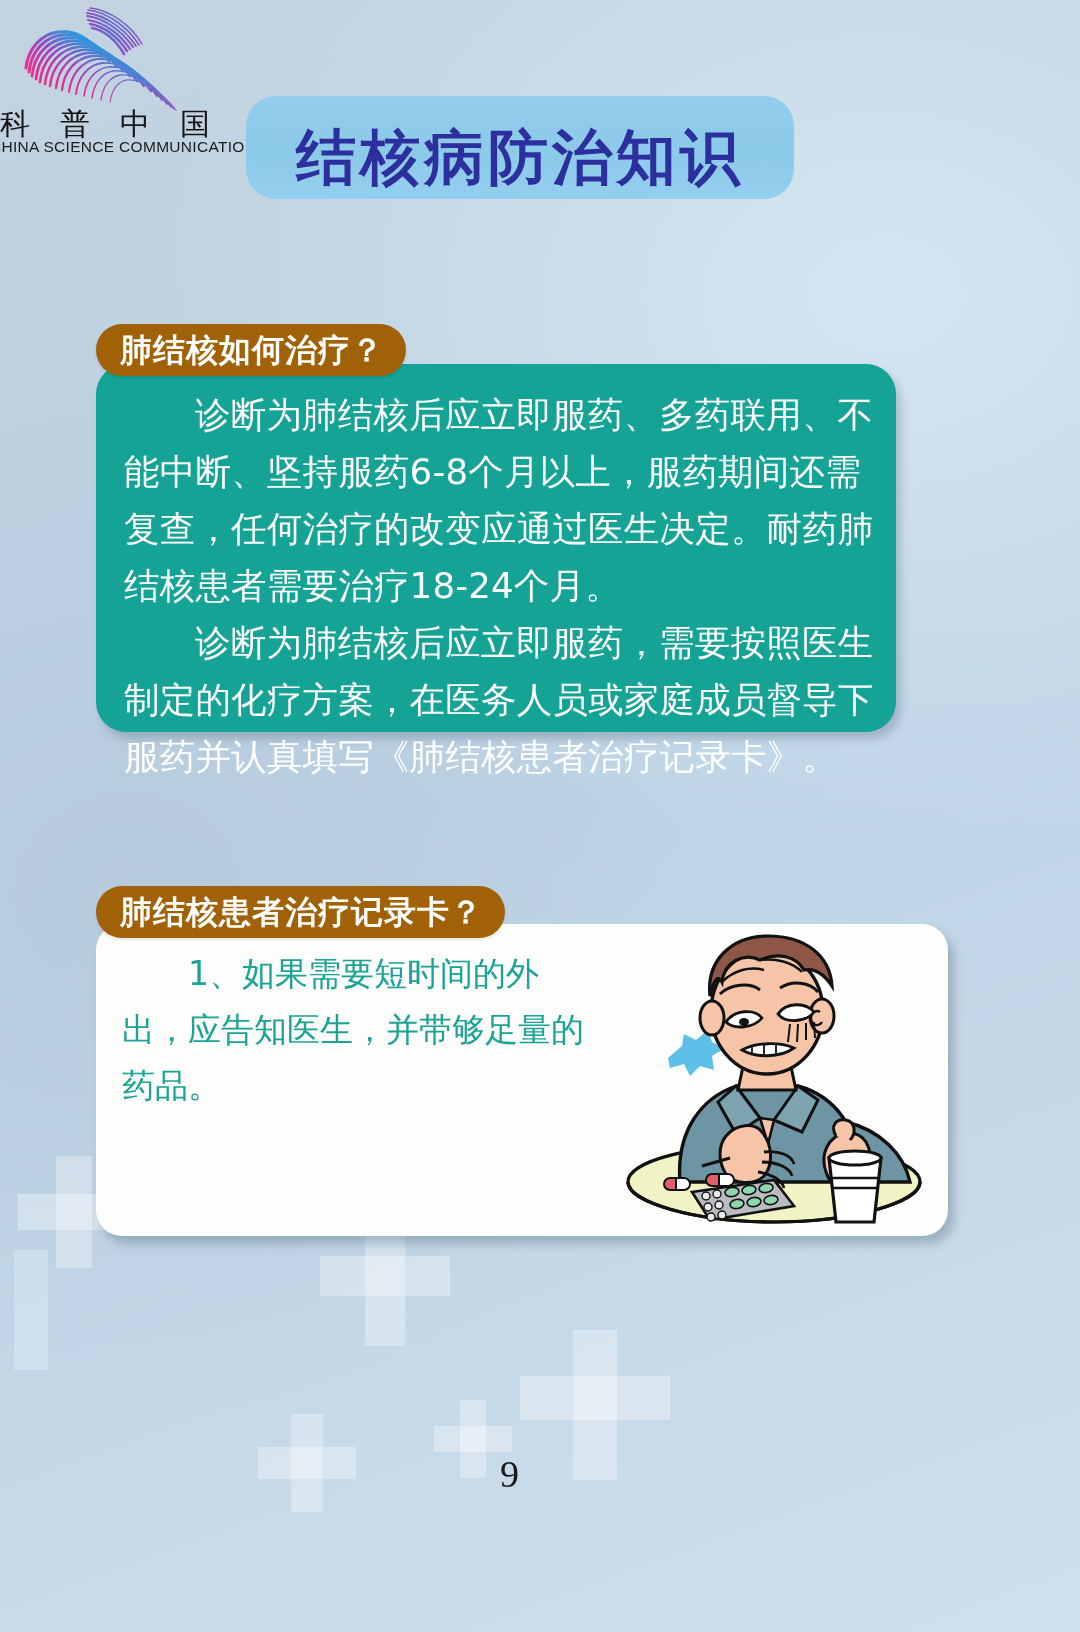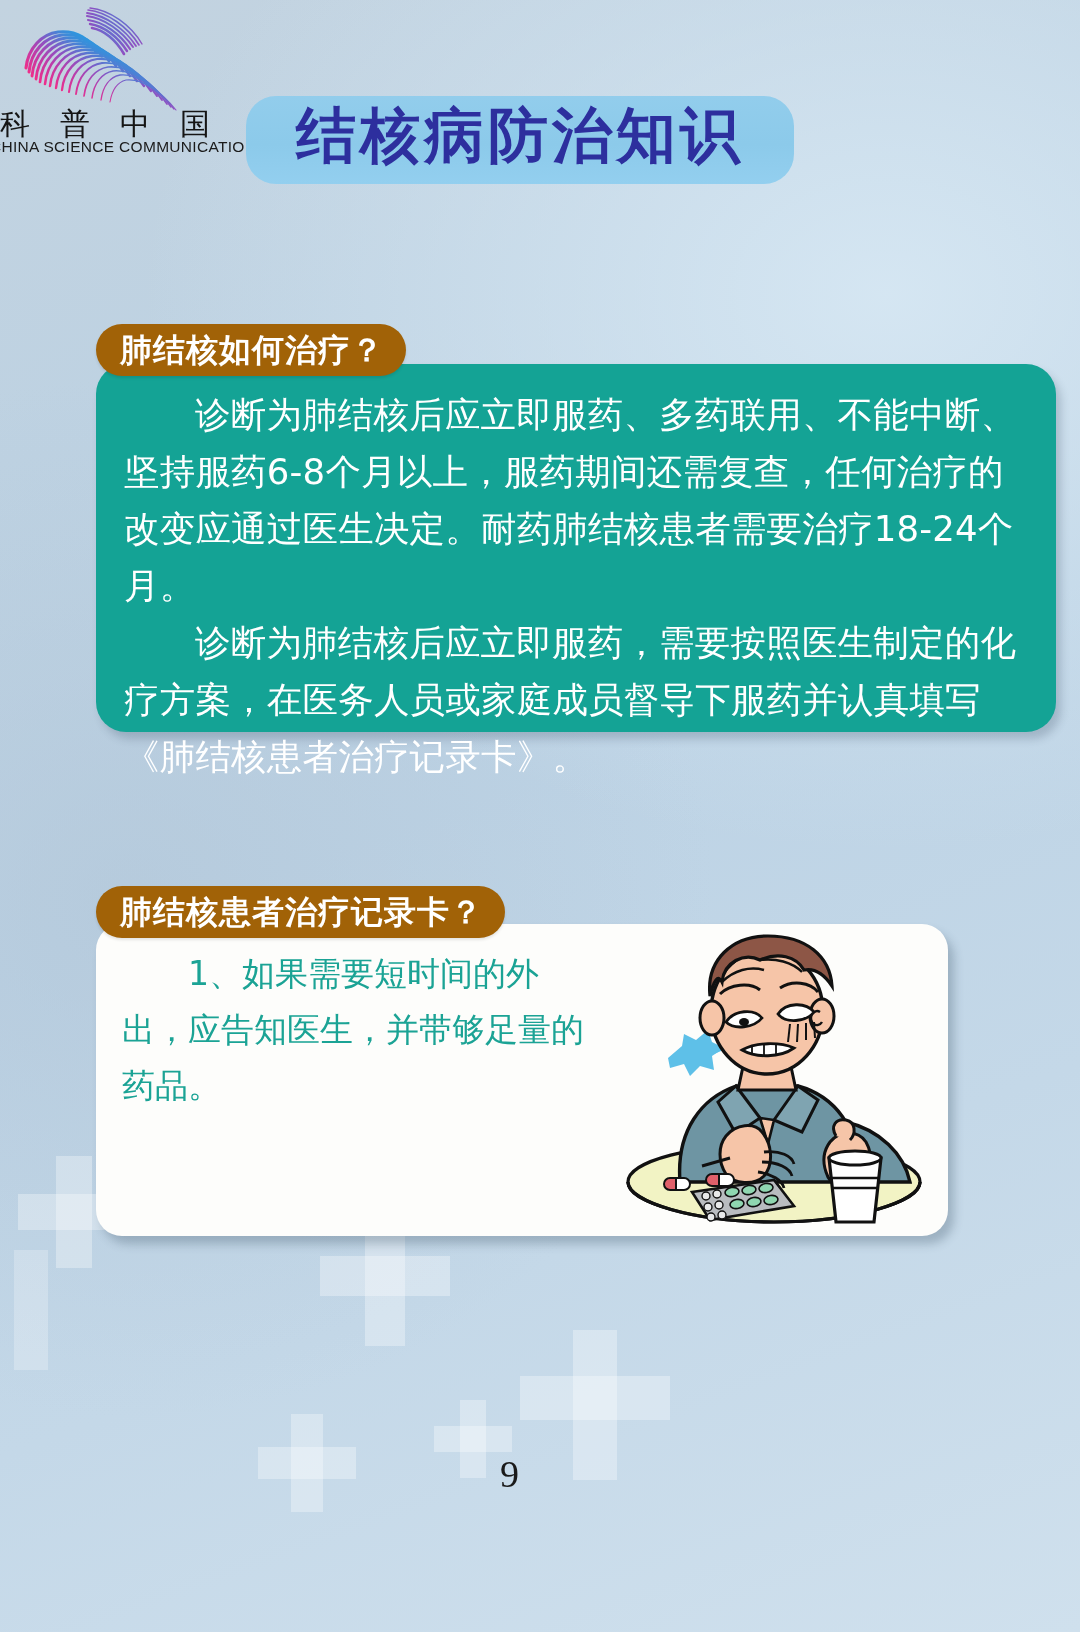--- a/index.html
+++ b/index.html
@@ -31,24 +31,24 @@
     font-size:15.5px; letter-spacing:0.3px; color:#1b1b1b;
     font-family:"Liberation Sans",sans-serif; white-space:nowrap;
   }
   #logo .cnchar {
     position:absolute; top:0; font-size:30px; color:#151515;
     font-family:"DejaVu Sans","Liberation Sans",sans-serif; font-weight:400;
   }
 
   
   #title-pill {
-    position:absolute; left:246px; top:96px; width:548px; height:88px;
+    position:absolute; left:246px; top:96px; width:548px; height:103px;
     background:linear-gradient(180deg,#92cdec 0%,#8ccaea 55%,#93cfef 100%);
     border-radius:30px;
-    display:flex; align-items:flex-start; justify-content:center;
+    display:flex; align-items:flex-end; justify-content:center;
   }
   #title-pill .t {
     font-size:60px; font-weight:bold; color:#2d2f9e;
     letter-spacing:4px;
     font-family:"DejaVu Sans","Liberation Sans",sans-serif;
   }
 
   
   .badge {
     position:absolute; z-index:6;
@@ -62,21 +62,21 @@
     color:#ffffff; font-size:32px; font-weight:bold; letter-spacing:1px;
     white-space:nowrap;
     font-family:"DejaVu Sans","Liberation Sans",sans-serif;
     line-height:1;
   }
   #badge-1 { left:96px; top:324px; }
   #badge-2 { left:96px; top:886px; }
 
   
   #panel-teal {
-    position:absolute; left:96px; top:364px; width:960px; height:368px;
+    position:absolute; left:96px; top:364px; width:800px; height:368px;
     background:#14a395; border-radius:30px; z-index:4;
     box-shadow:5px 7px 9px rgba(40,60,80,0.22);
   }
   #panel-teal .body {
     position:absolute; left:28px; top:22px; right:22px;
     color:#ffffff; font-size:35.5px; line-height:57px;
     letter-spacing:0.2px;
     font-family:"DejaVu Sans","Liberation Sans",sans-serif;
   }
   #panel-teal p { text-indent:2em; }

